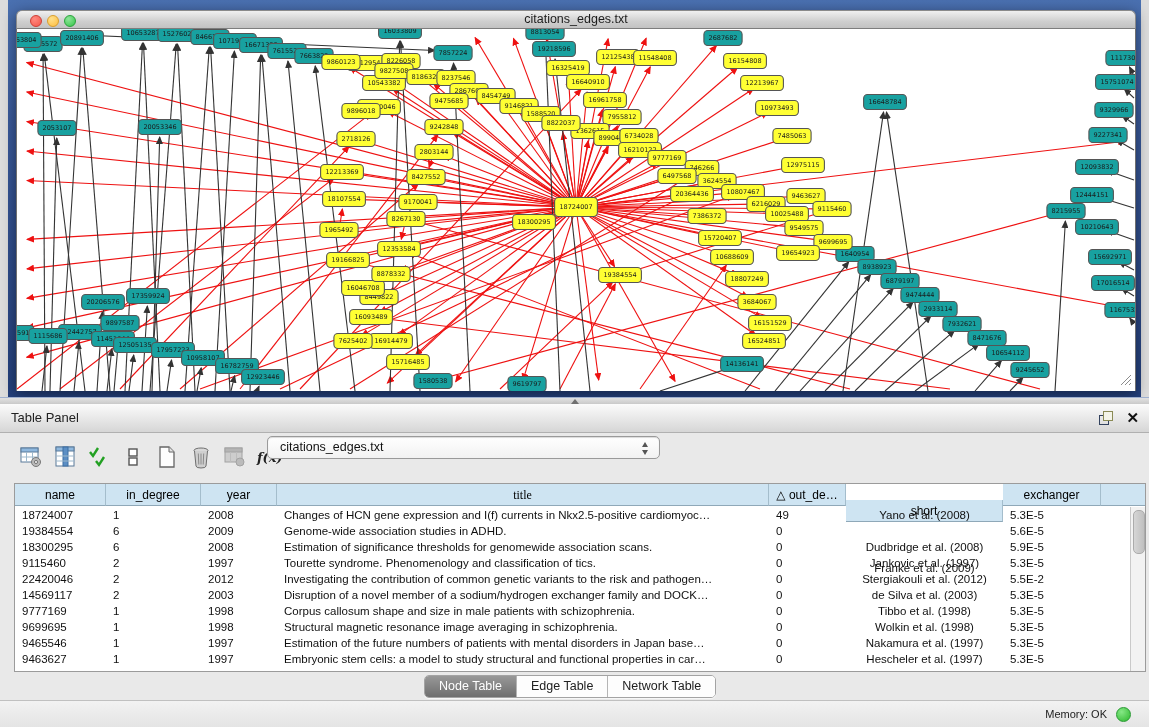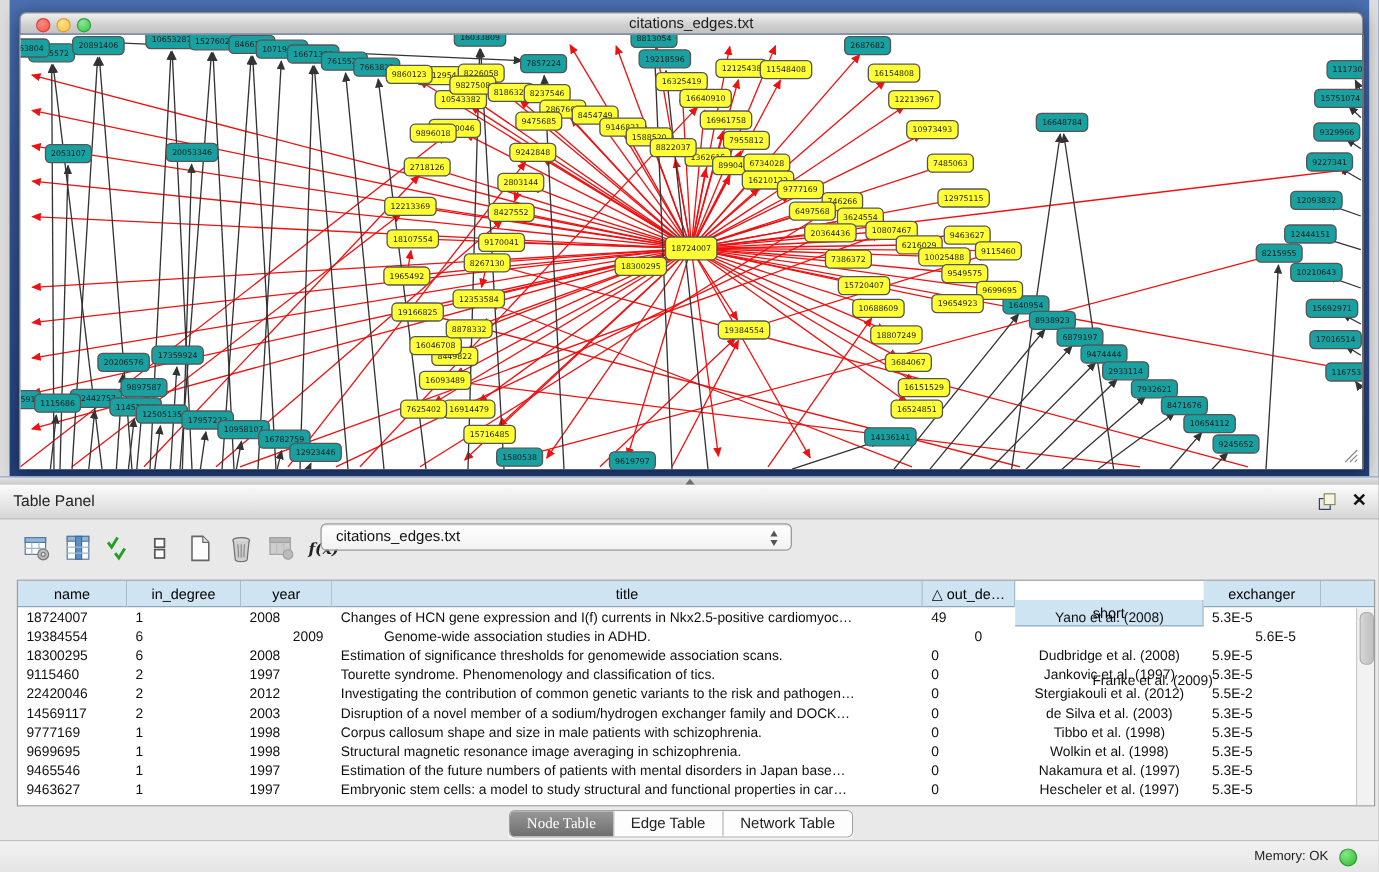--- a/index.html
+++ b/index.html
@@ -74,21 +74,21 @@
   #vthumb{position:absolute;left:2px;top:3px;width:10px;height:42px;border-radius:5px;
           background:linear-gradient(90deg,#d6d6d6,#bfbfbf);border:1px solid #ababab;}
 
   
   #tabs{position:absolute;left:424px;top:242px;height:21px;display:flex;
         border:1px solid #a3a3a3;border-radius:5px;overflow:hidden;background:#fff;
         box-shadow:0 1px 1px rgba(255,255,255,.7);}
   .tab{height:21px;line-height:21px;padding:0 14px;font-size:12.5px;color:#222;background:#fdfdfd;
        border-left:1px solid #b5b5b5;}
   .tab:first-child{border-left:none;}
-  .tab.sel{background:linear-gradient(180deg,#989898,#6e6e6e);color:#fff;font-family:Liberation Serif, serif;}
+  .tab.sel{background:linear-gradient(180deg,#989898,#6e6e6e);color:#fff;}
 
   
   #statusbar{position:absolute;left:0;top:700px;width:1149px;height:27px;
              background:linear-gradient(180deg,#f2f2f2,#e4e4e4);border-top:1px solid #c0c0c0;box-sizing:border-box;}
   #mem-label{position:absolute;right:42px;top:7px;font-size:11px;color:#222;}
   #mem-dot{position:absolute;right:18px;top:6px;width:13px;height:13px;border-radius:50%;
            background:radial-gradient(circle at 35% 30%,#86e886,#2eb82e);border:1px solid #279a31;}
 </style>
 </head>
 <body>
@@ -885,40 +885,40 @@
           <span class="up"></span>
           <span class="dn"></span>
         </span>
     </div>
 
     <div id="tablewrap">
       <div id="thead">
           <div class="th" style="width: 91px;">name</div>
           <div class="th" style="width: 95px;">in_degree</div>
           <div class="th" style="width: 76px;">year</div>
-          <div class="th" style="width: 492px;">title</div>
+          <div class="th" style="width: 492px; font-family: Liberation Serif, serif;">title</div>
           <div class="th" style="width: 77px;">△ out_de…</div>
           <div class="th" style="width: 157px; margin-top: 16px;">short</div>
           <div class="th" style="width: 98px;">exchanger</div>
           <div class="th fill"></div>
         </div>
       <div id="tbody">
           <div class="tr">
             <div class="td" style="width: 91px;">18724007</div>
             <div class="td" style="width: 95px;">1</div>
             <div class="td" style="width: 76px;">2008</div>
             <div class="td" style="width: 492px;">Changes of HCN gene expression and I(f) currents in Nkx2.5-positive cardiomyoc…</div>
             <div class="td" style="width: 77px;">49</div>
             <div class="td c" style="width: 157px;">Yano et al. (2008)</div>
             <div class="td" style="width: 98px;">5.3E-5</div>
           </div>
           <div class="tr">
             <div class="td" style="width: 91px;">19384554</div>
             <div class="td" style="width: 95px;">6</div>
-            <div class="td" style="width: 76px; margin-left: 36px;">2009</div>
+            <div class="td" style="width: 76px;">2009</div>
             <div class="td" style="width: 492px;">Genome-wide association studies in ADHD.</div>
             <div class="td" style="width: 77px;">0</div>
             <div class="td c" style="width: 157px; margin-top: 37px;">Franke et al. (2009)</div>
             <div class="td" style="width: 98px;">5.6E-5</div>
           </div>
           <div class="tr">
             <div class="td" style="width: 91px;">18300295</div>
             <div class="td" style="width: 95px;">6</div>
             <div class="td" style="width: 76px;">2008</div>
             <div class="td" style="width: 492px;">Estimation of significance thresholds for genomewide association scans.</div>

